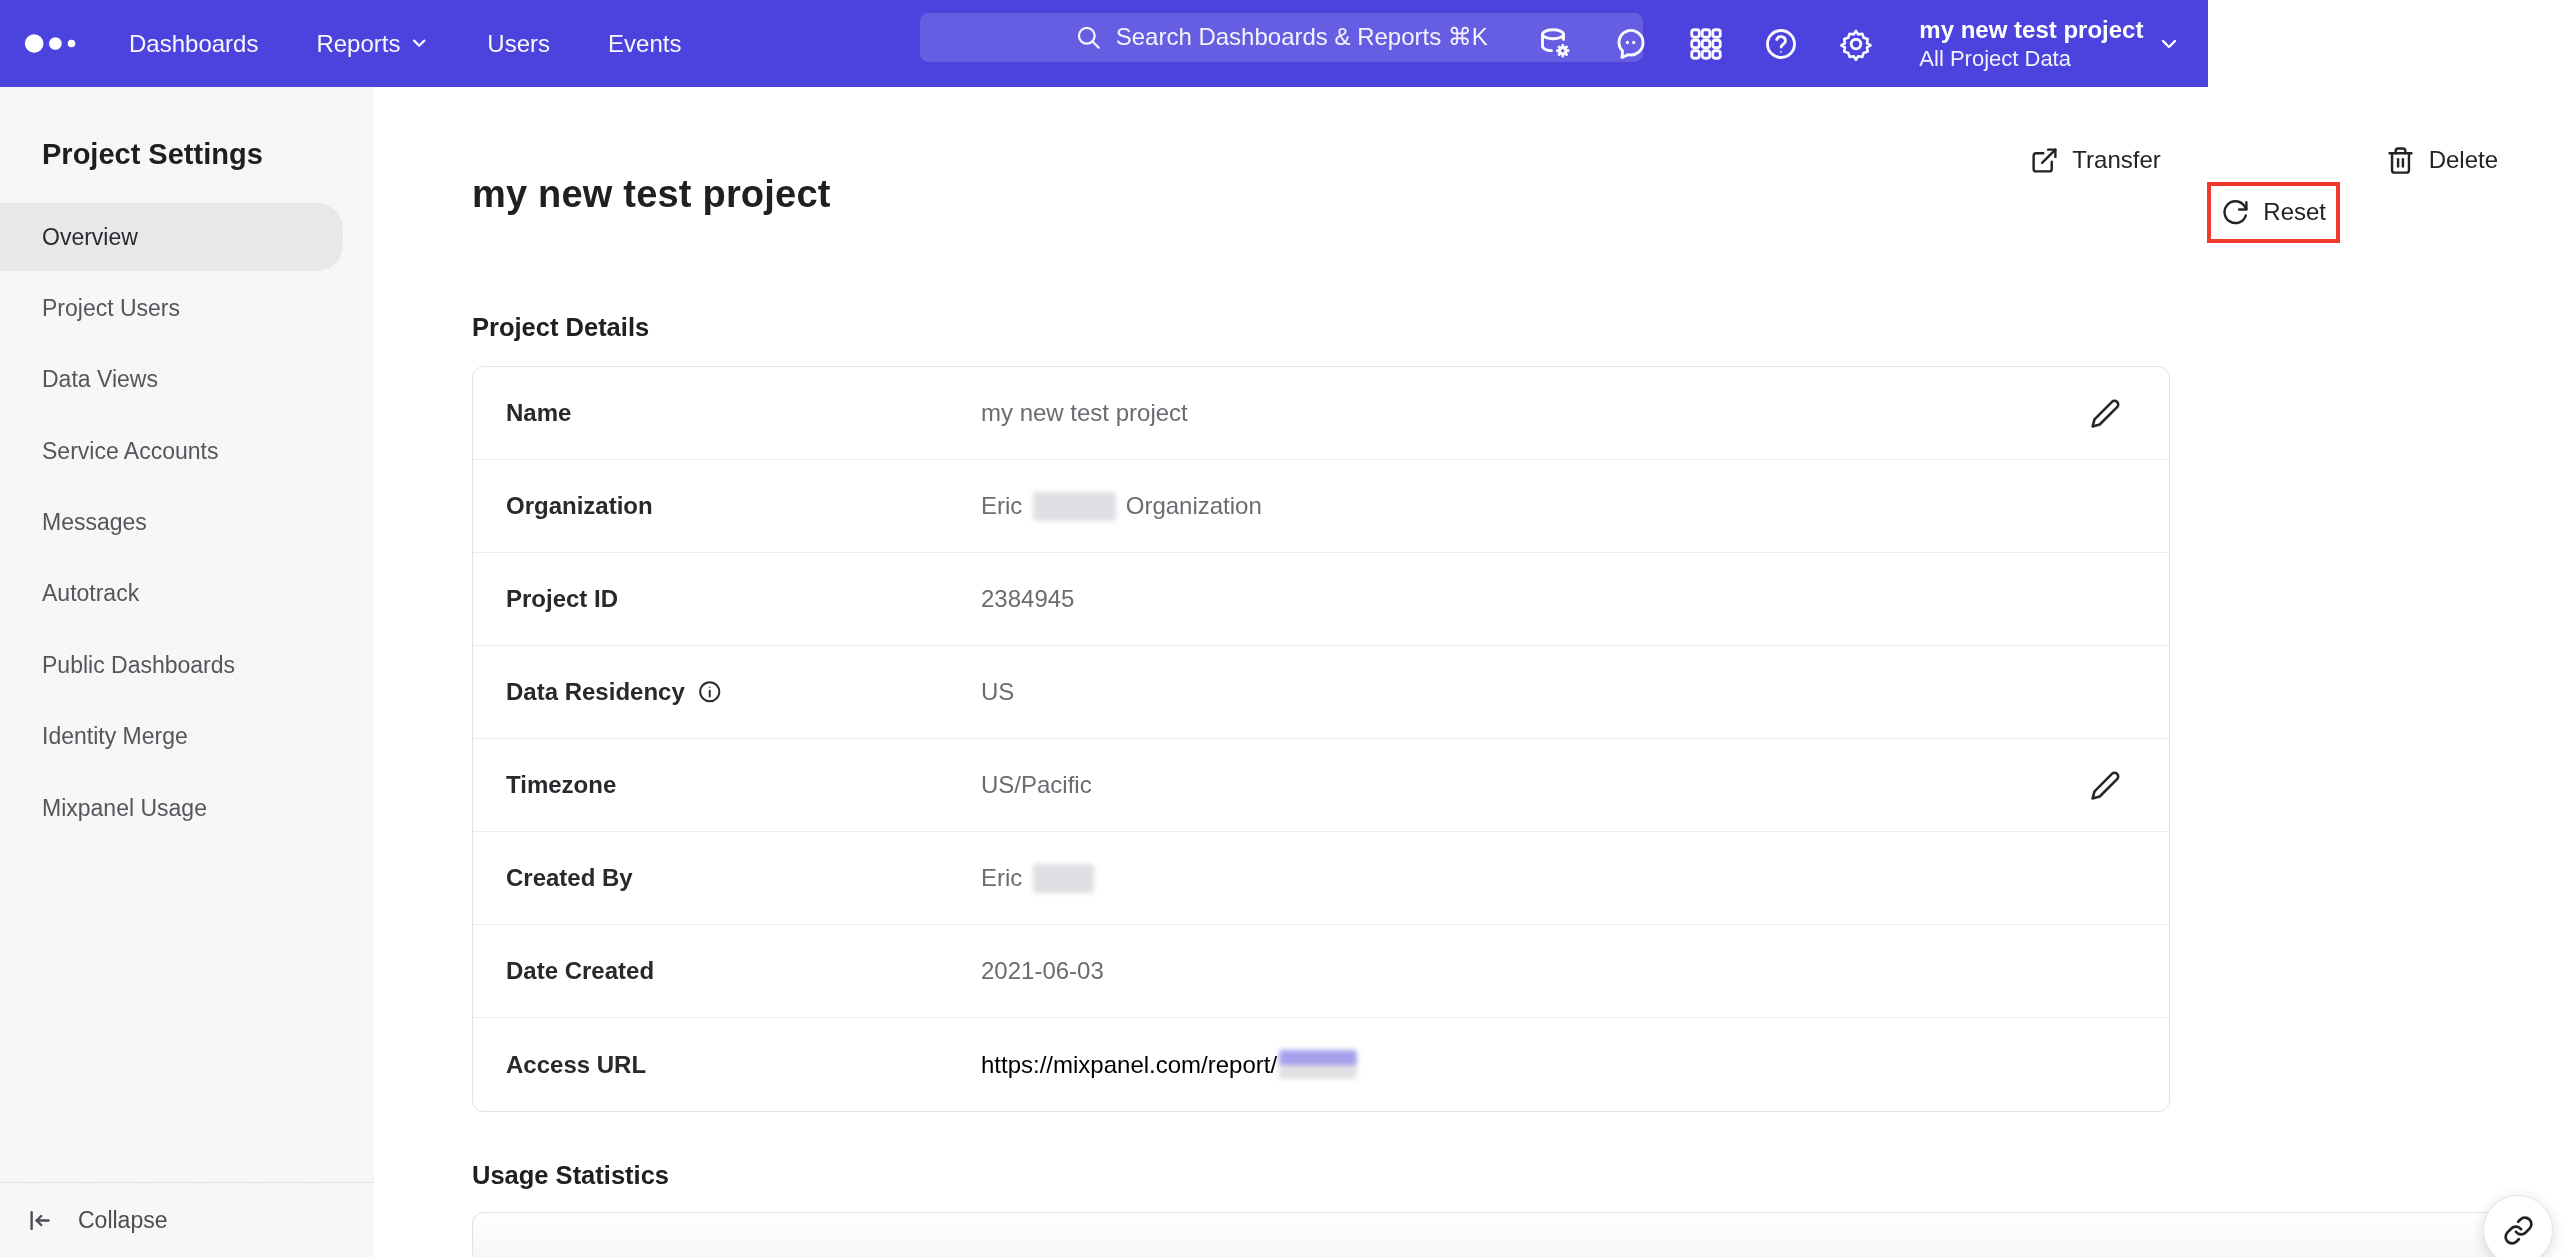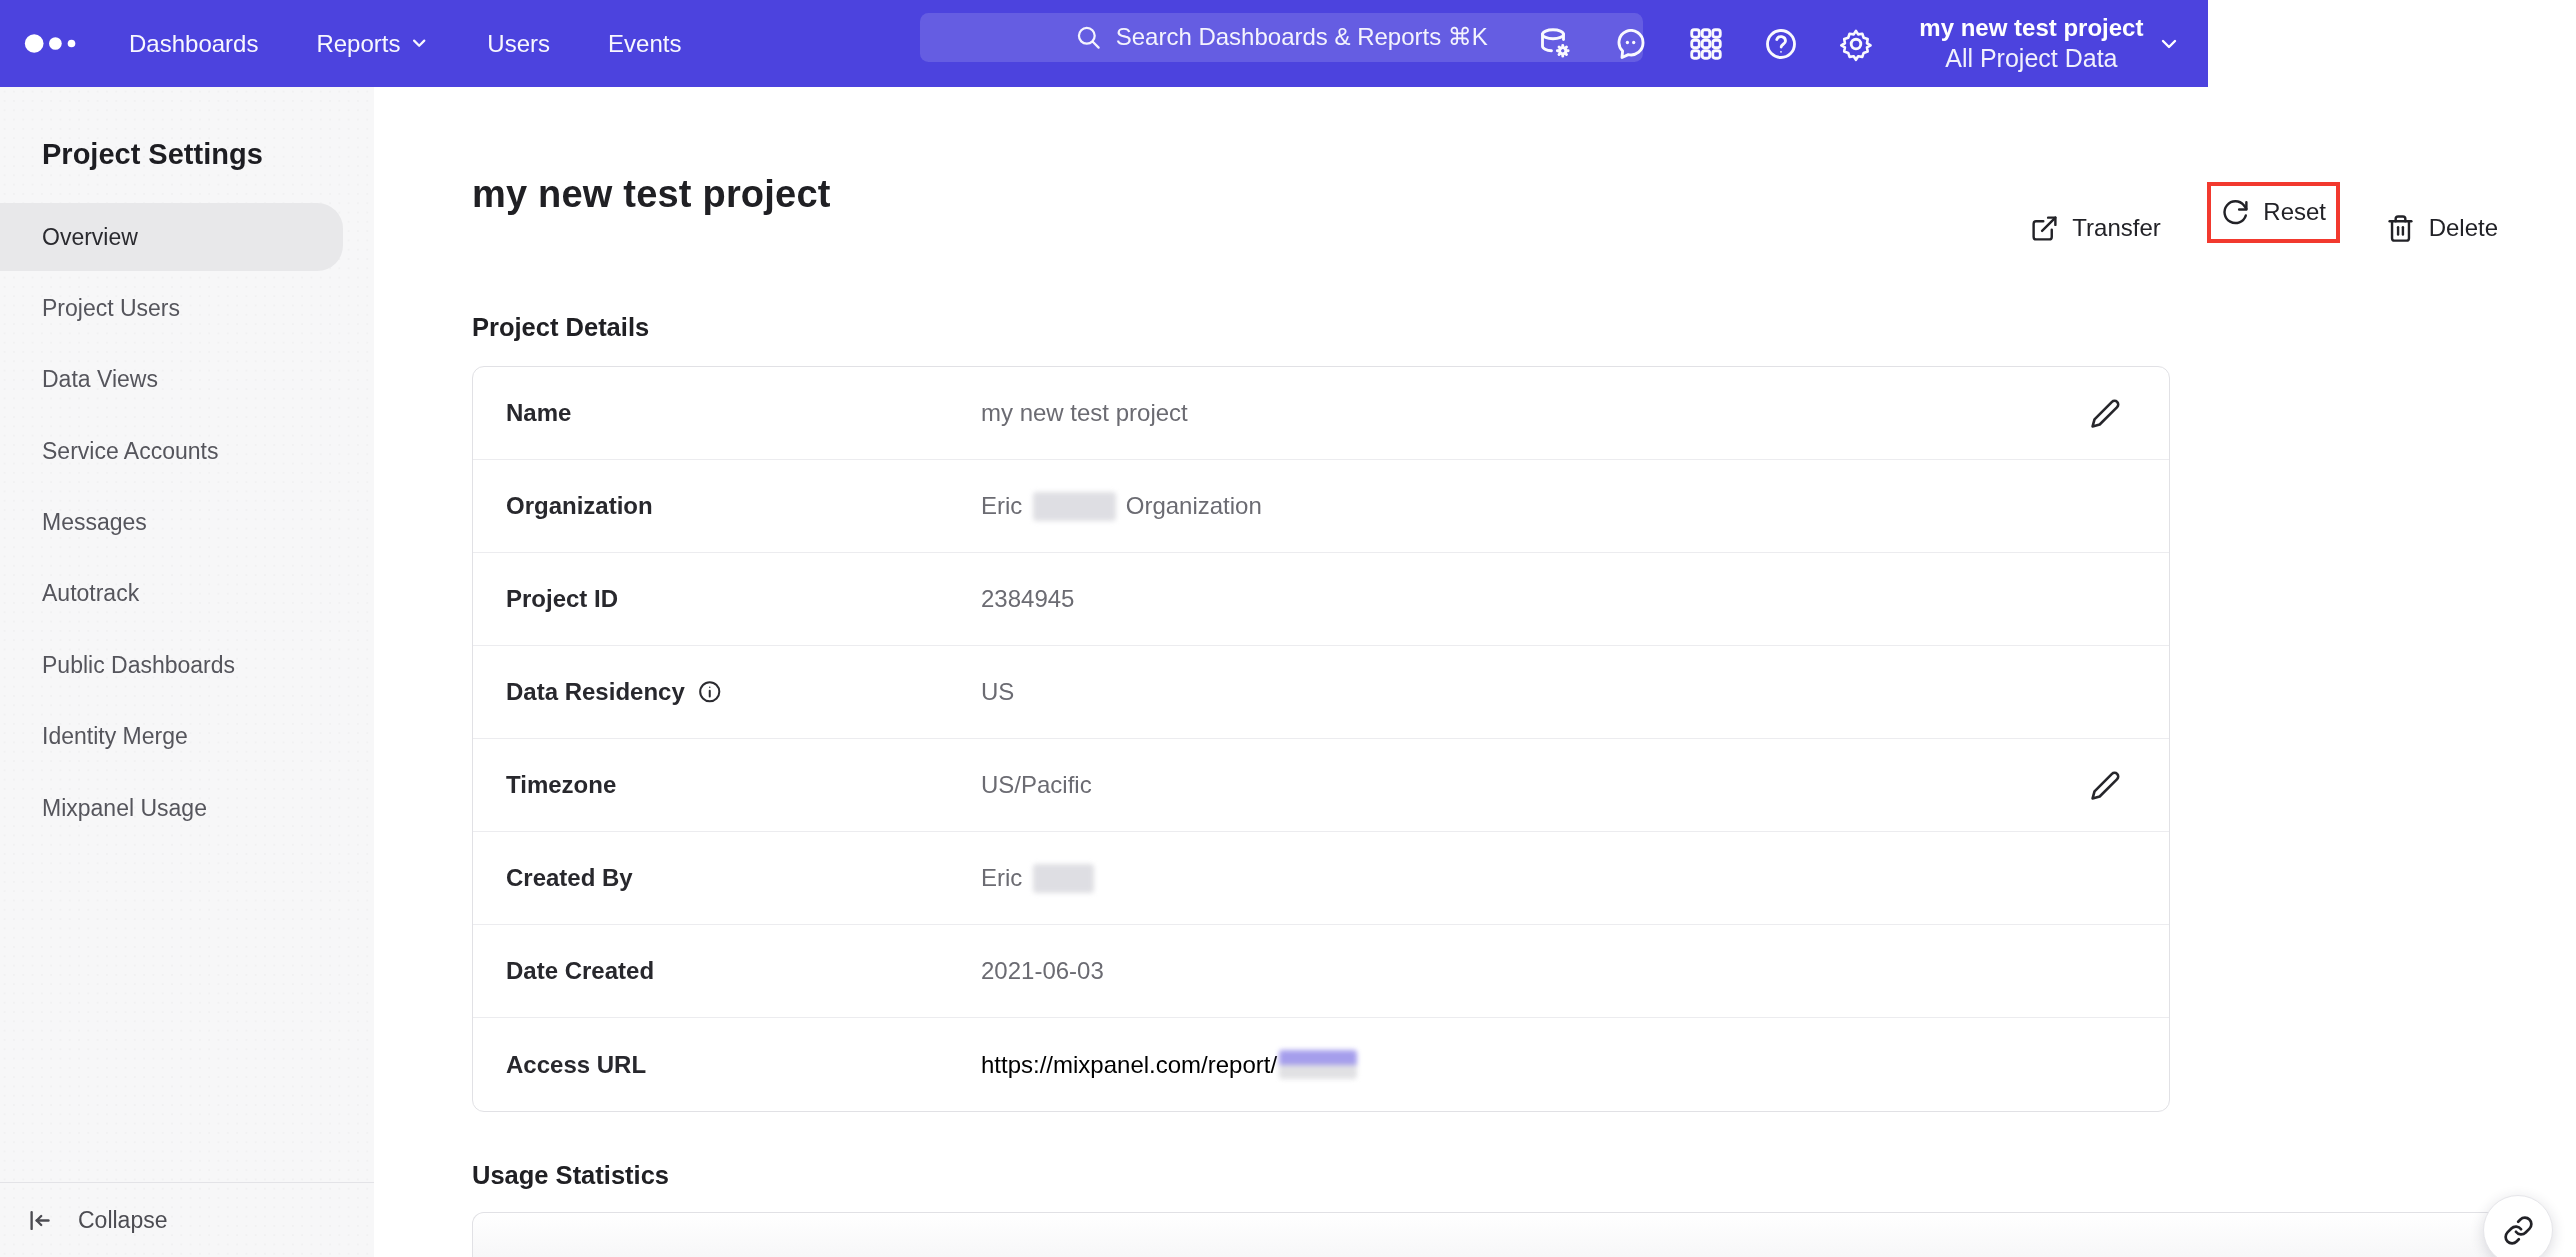--- a/index.html
+++ b/index.html
@@ -31,21 +31,21 @@
     display:flex; align-items:center; justify-content:center; gap:13.6px;
     font-size:24px; color:rgba(255,255,255,.93); cursor:pointer;
   }
   .topbar-right {
     margin-left:auto; display:flex; align-items:center; gap:39px; padding-right:27px;
   }
   .tb-icon { color:#fff; cursor:pointer; opacity:.97; }
   .project-switcher { display:flex; align-items:center; gap:13.6px; margin-left:6.8px; cursor:pointer; }
   .ps-text { display:flex; flex-direction:column; line-height:1.25; }
   .ps-name { font-size:24px; font-weight:700; }
-  .ps-scope { font-size:25px; opacity:.92;text-align:center; }
+  .ps-scope { font-size:22px; opacity:.92; }
 
   
   .sidebar {
     position:absolute; top:87px; left:0; width:374px; bottom:0;
     background:#f7f7f8;
     background-image:radial-gradient(circle, rgba(0,0,0,.025) 1.3px, transparent 1.4px);
     background-size:9.3px 9.3px;
   }
   .sidebar-title { margin:51px 0 0 42px; font-size:29px; font-weight:700; color:#1d1d22; }
   .side-nav { margin-top:32px; }
@@ -65,21 +65,21 @@
     font-size:23px; color:#4c4c52; cursor:pointer;
   }
 
   
   .main {
     position:absolute; top:87px; left:374px; right:0; bottom:0;
     background:#ffffff; padding:68px 78px 0 98px; overflow:hidden;
   }
   .main-header { display:flex; align-items:center; justify-content:space-between; height:78px; }
   .page-title { font-size:38px; font-weight:700; color:#202024; letter-spacing:0.2px; }
-  .actions { display:flex; align-items:flex-end; gap:46px; }
+  .actions { display:flex; align-items:flex-start; gap:46px; }
   .action-btn {
     display:flex; align-items:center; gap:13.6px;
     font-size:24px; color:#222227; cursor:pointer; white-space:nowrap;
   }
   .reset-annotation { border:4.2px solid #f2392e; padding:12px 10px;margin-top:36px; }
 
   .section-title { margin-top:80px; font-size:25.5px; font-weight:700; color:#202024; }
 
   .details-card {
     margin-top:24px; width:1698px;

